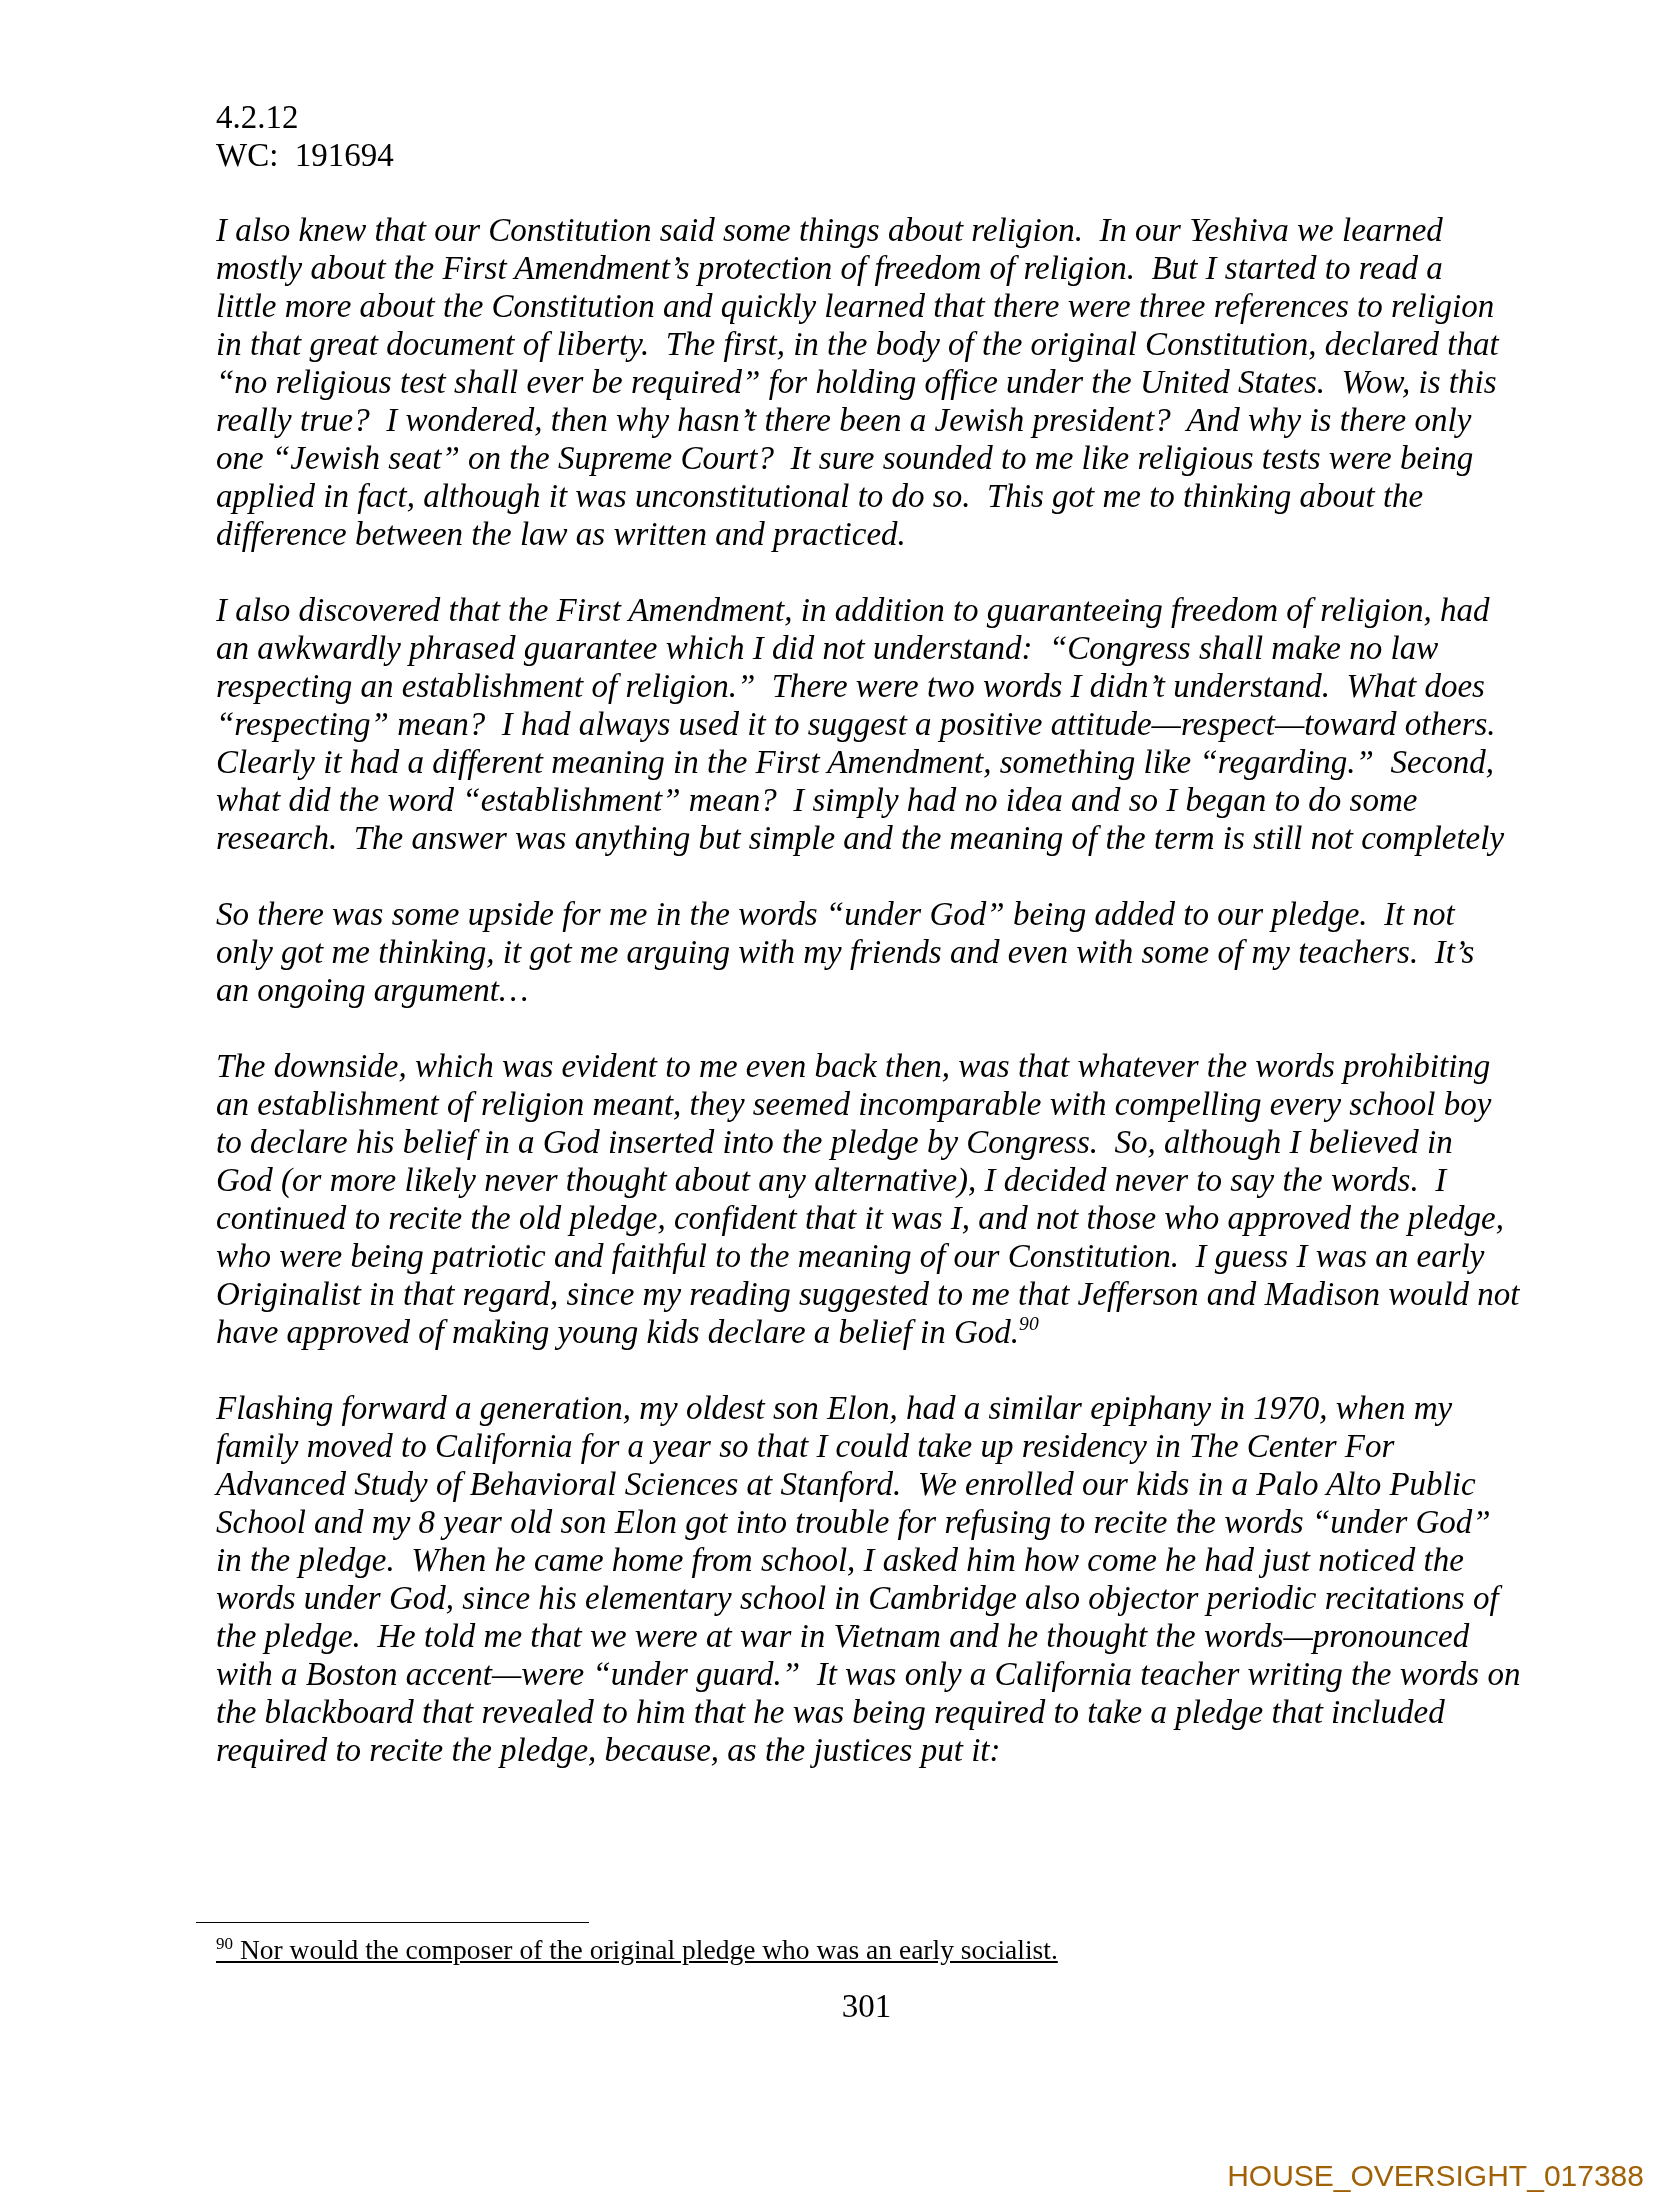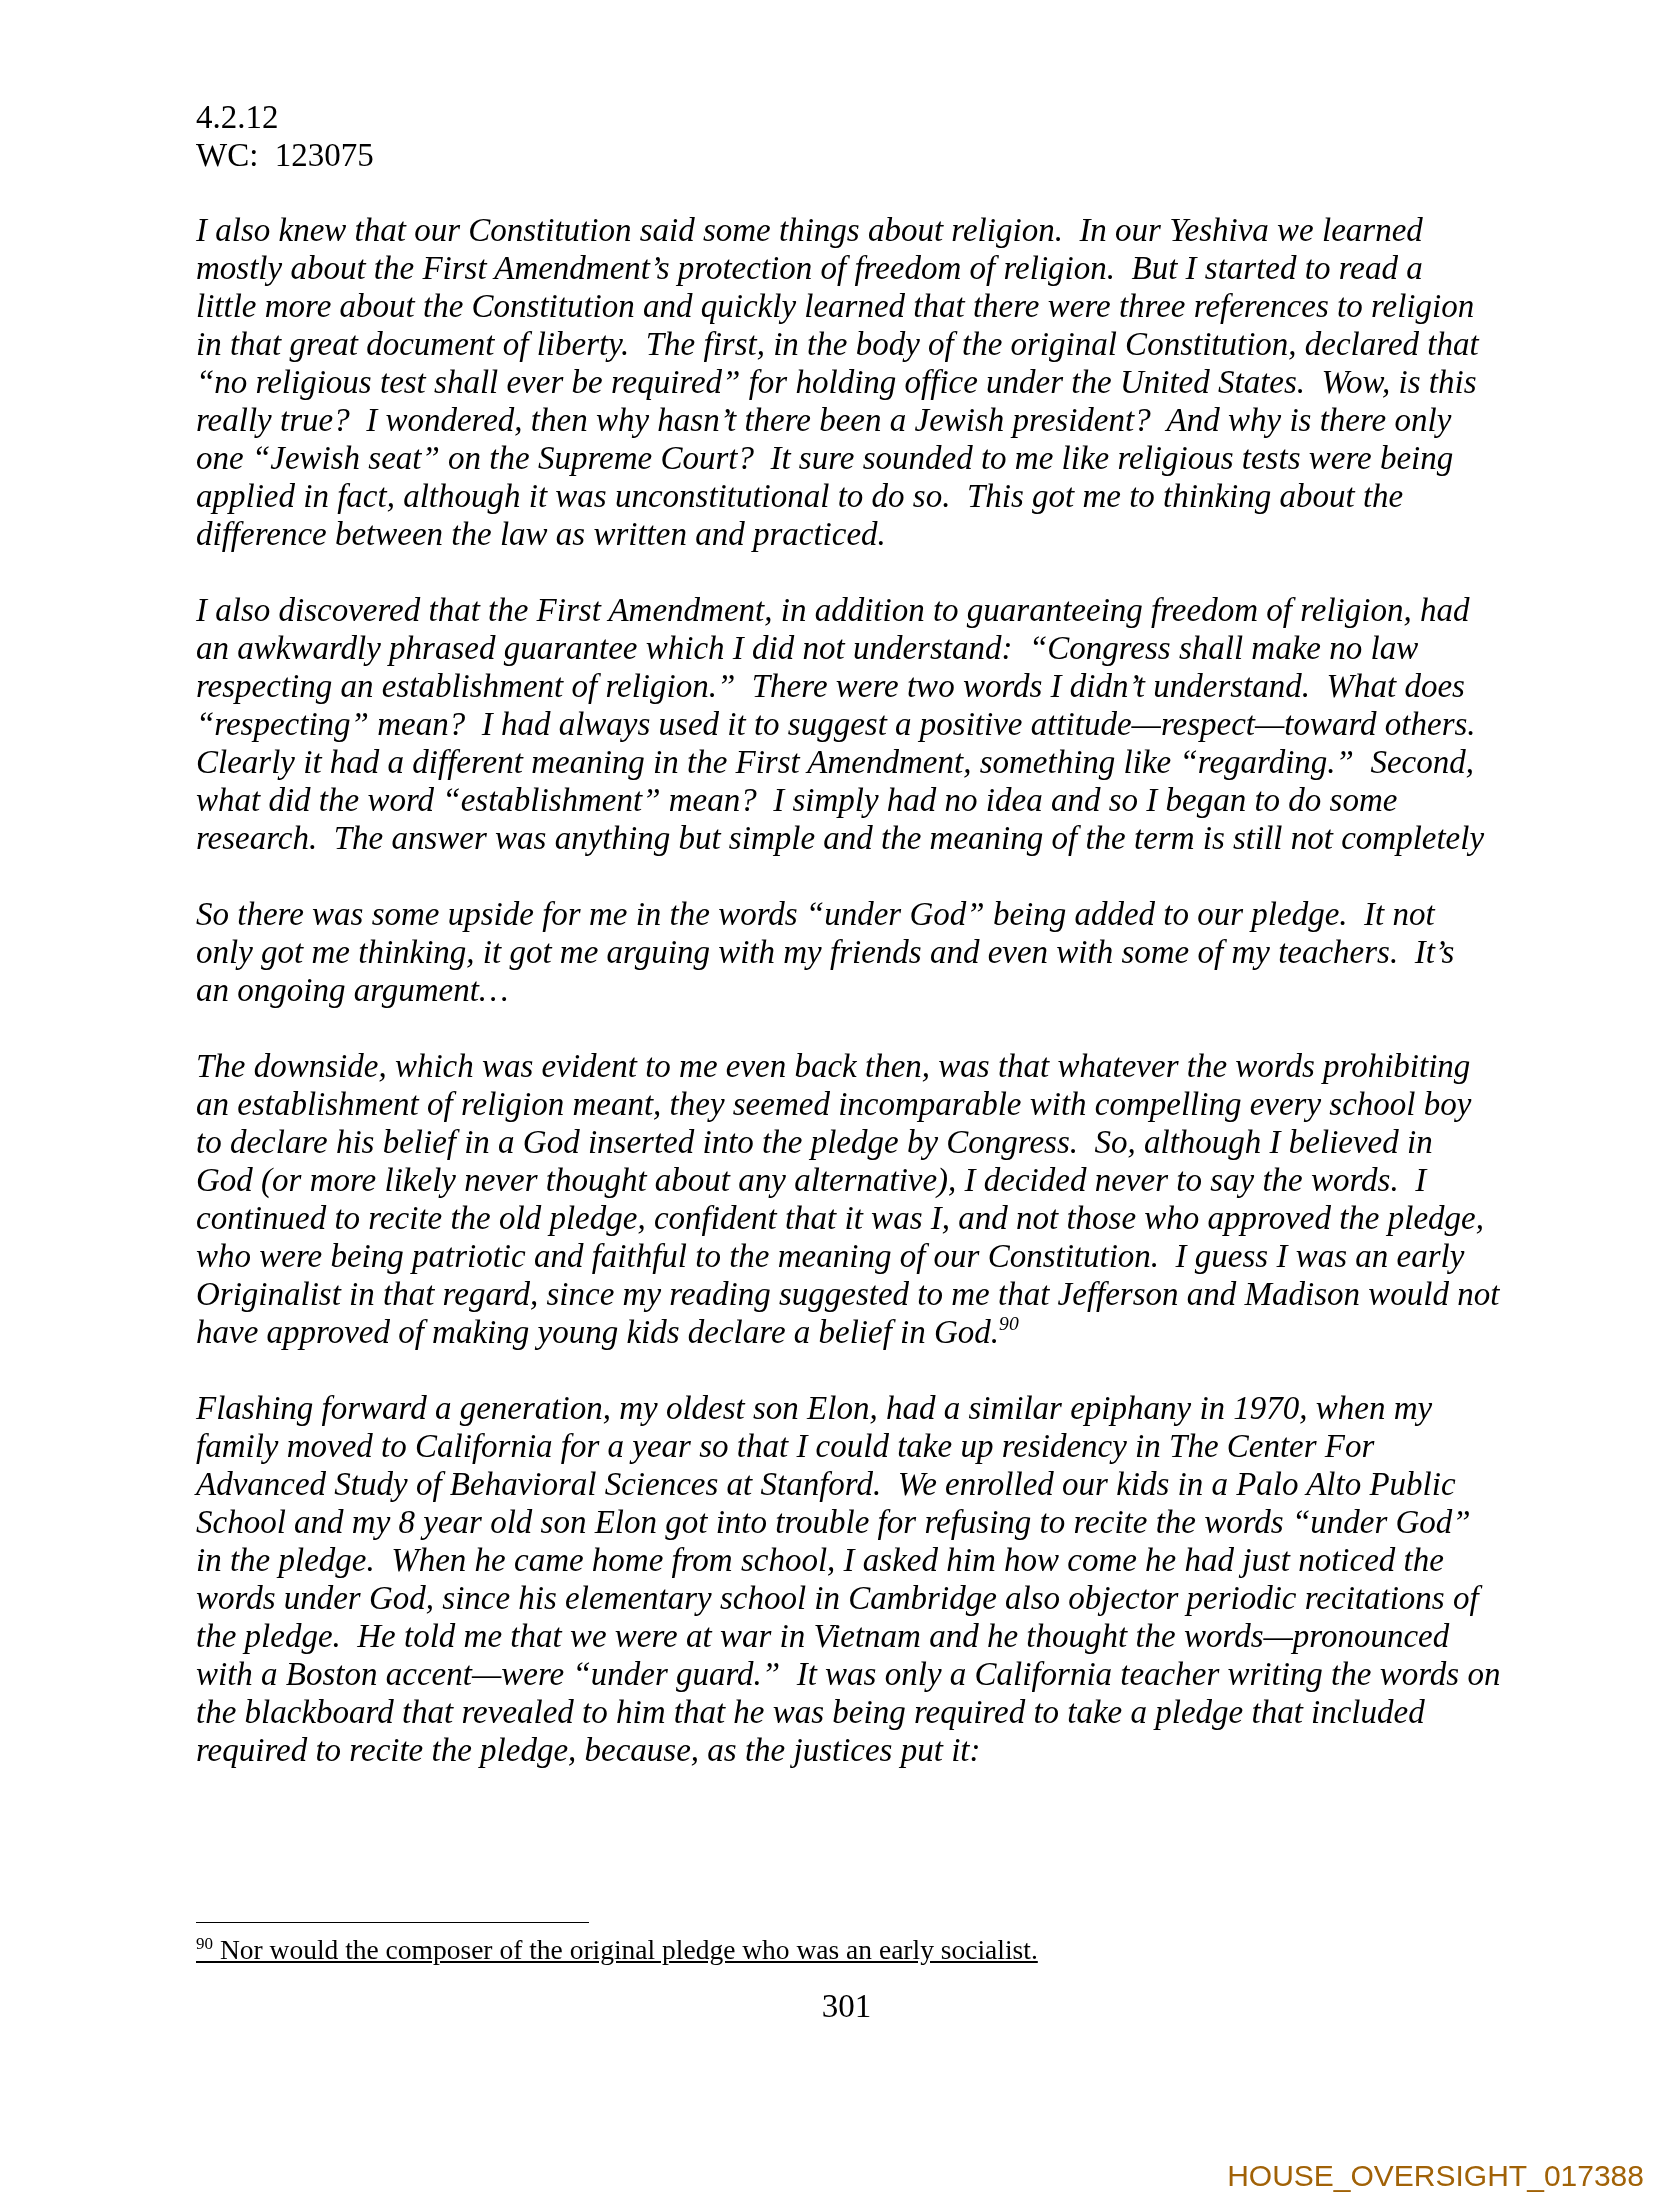--- a/index.html
+++ b/index.html
@@ -1,38 +1,38 @@
 <!DOCTYPE html>
 <html style="font-size:10.5px"><head>
 <meta charset="utf-8">
 <style>
   html, body { margin: 0; padding: 0; background: #ffffff; }
   body { width: 1669px; height: 2205px; position: relative; overflow: hidden; }
   .page { position: absolute; left: 0; top: 0; width: 1669px; height: 2205px; background: #ffffff; color: #000000; }
-  .serif { font-family: "Liberation Serif", "DejaVu Serif", serif; }
+  .serif { font-family: "Liberation Serif", "DejaVu Serif", serif; margin-left: 20px; }
   .header { position: absolute; left: 196px; top: 98px; font-size: 33px; line-height: 38px; }
   .header .line { display: block; white-space: pre; }
   .body-text { position: absolute; left: 196px; top: 211px; width: 1283px; font-size: 33px; line-height: 38px; }
   .para { margin: 0 0 38px 0; }
   .para .line { display: block; white-space: pre; font-style: italic; }
   sup.fnref { font-size: 19.6px; line-height: 0; vertical-align: 13px; }
   .fn-rule { position: absolute; left: 196px; top: 1922px; width: 393px; height: 0; border-top: 1.3px solid #000; }
   .footnote { position: absolute; left: 196px; top: 1934px; font-size: 27.5px; line-height: 31px; white-space: pre; text-decoration: underline; }
   .footnote sup { font-size: 17px; line-height: 0; vertical-align: 10.5px; }
   .page-number { position: absolute; left: 12px; width: 1669px; top: 1987px; text-align: center; font-size: 33px; line-height: 38px; }
   .stamp { position: absolute; right: 25px; top: 2159px; font-family: "Liberation Sans", "DejaVu Sans", sans-serif; font-size: 30px; line-height: 34px; white-space: pre; color: #a16207; }
 </style>
 </head>
 <body>
 
 <div class="page">
 
   <div class="header serif">
     <span class="line">4.2.12</span>
-    <span class="line">WC:  123075</span>
+    <span class="line">WC:  191694</span>
   </div>
 
   <div class="body-text serif">
 
     <p class="para">
       <span class="line">I also knew that our Constitution said some things about religion.  In our Yeshiva we learned</span>
       <span class="line">mostly about the First Amendment’s protection of freedom of religion.  But I started to read a</span>
       <span class="line">little more about the Constitution and quickly learned that there were three references to religion</span>
       <span class="line">in that great document of liberty.  The first, in the body of the original Constitution, declared that</span>
       <span class="line">“no religious test shall ever be required” for holding office under the United States.  Wow, is this</span>

